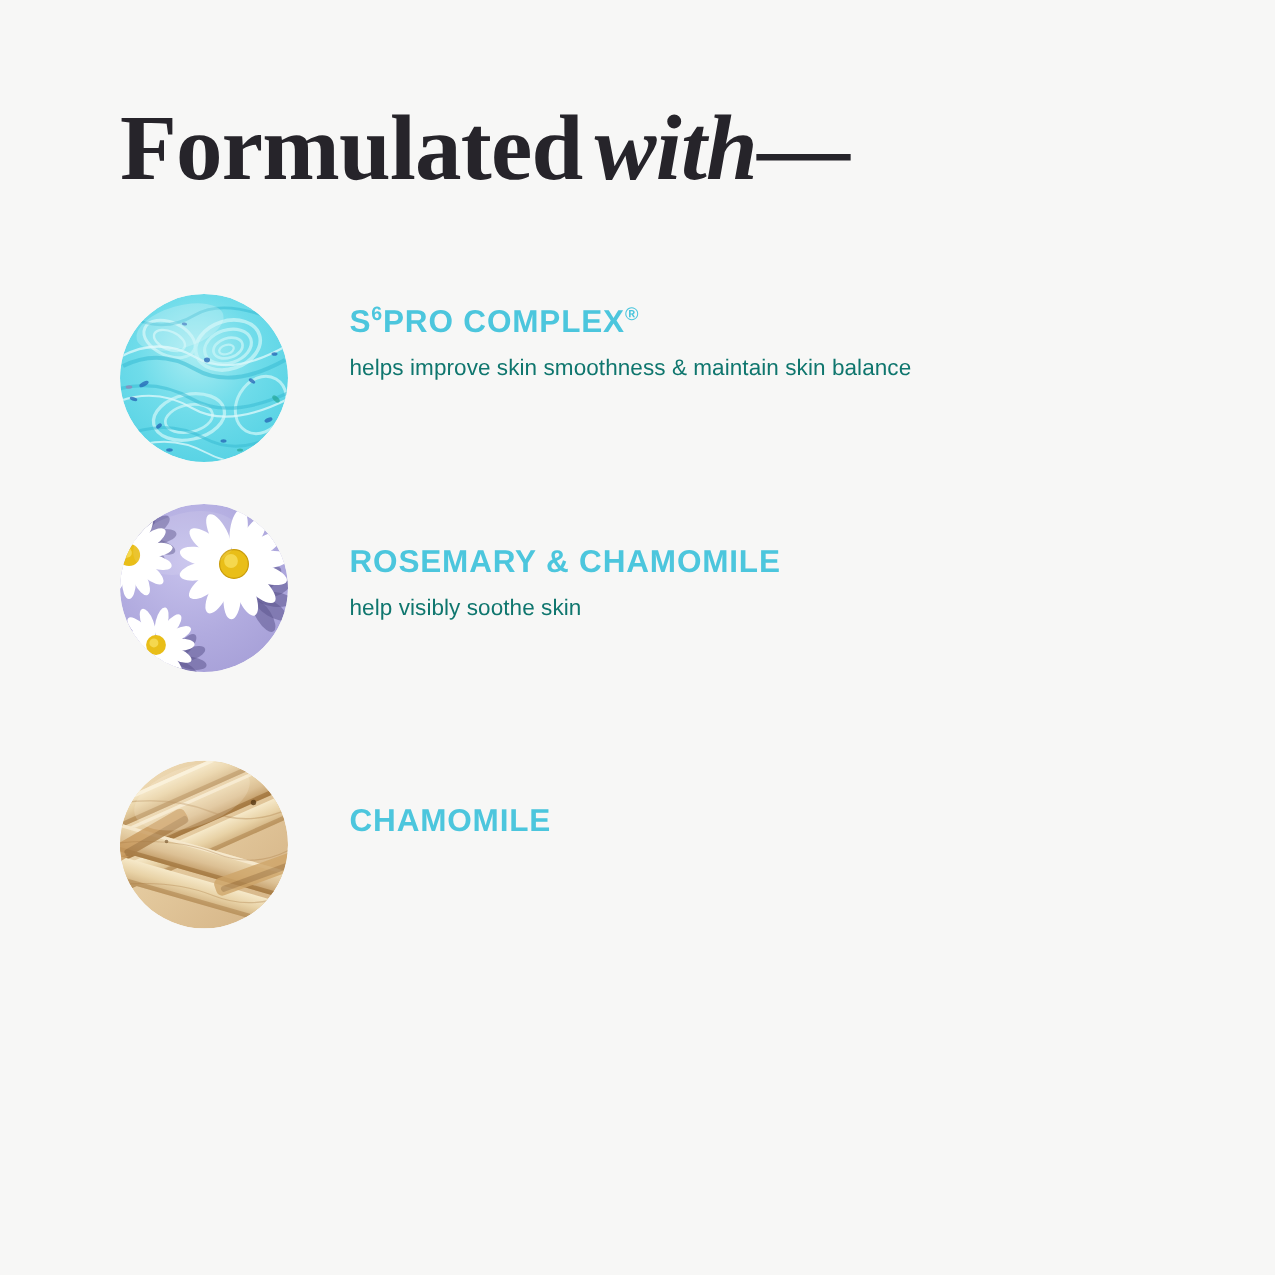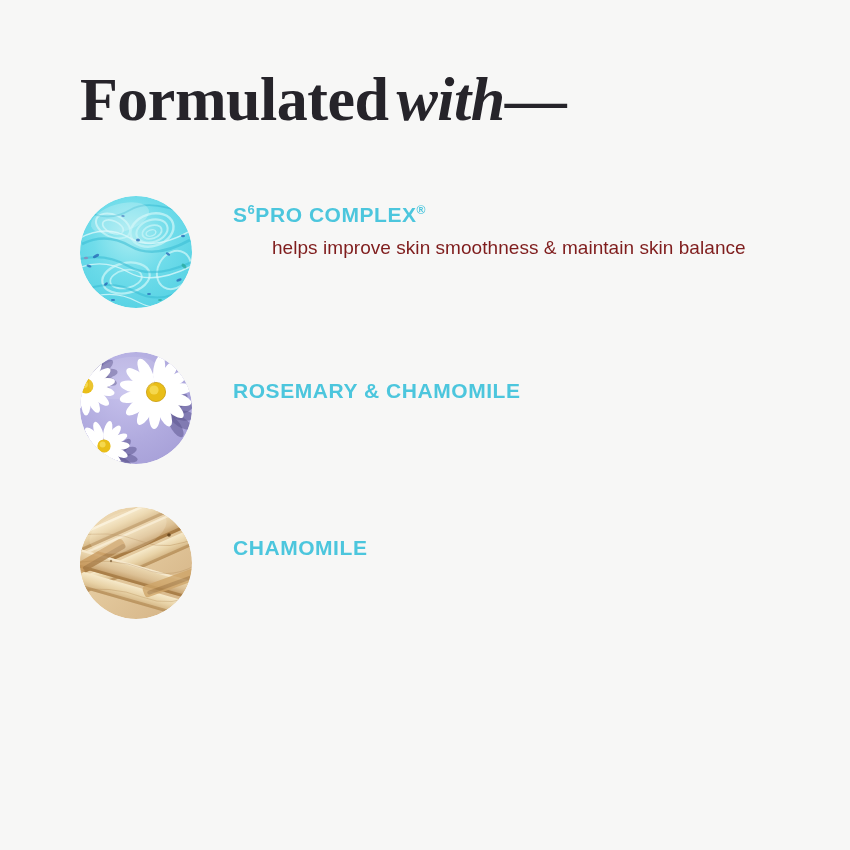--- a/index.html
+++ b/index.html
@@ -35,21 +35,21 @@
   .heading .dash  { font-style:normal; display:inline-block; }
 
   
   .row {
     position:absolute;
     left:80px;
     width:700px;
     height:120px;
   }
   .row-1 { top:196px; }
-  .row-2 { top:352px; }
+  .row-2 { top:336px; }
   .row-3 { top:507px; }
 
   .swatch {
     position:absolute;
     left:0; top:0;
     width:112px; height:112px;
     border-radius:50%;
     overflow:hidden;
   }
   .swatch svg { display:block; width:112px; height:112px; }
@@ -80,27 +80,26 @@
   .ing-name .reg {
     font-size:0.58em;
     vertical-align:super;
     line-height:0;
     font-weight:bold;
   }
 
   .ing-desc {
     margin-top:7px;
     font-family:"Liberation Sans", sans-serif;
-    font-size:19px;
+    font-size:15px;
     font-weight:normal;
-    color:#7f1d1d;
+    color:#0f766e;
     line-height:1.42;
     letter-spacing:0.05px;
     max-width:480px;
-    margin-left:39px;
   }
 </style>
 </head>
 <body>
 
 <div class="page">
 
   <h1 class="heading">
     <span class="roman">Formulated</span><span class="ital">with</span><span class="dash">—</span>
   </h1>
@@ -259,20 +258,21 @@
             <circle cx="-1.4" cy="-1.4" r="3.0" fill="#F5D84E"></circle>
           </g>
 
           <ellipse cx="44" cy="26" rx="36" ry="20" fill="#FFFFFF" fill-opacity="0.10" transform="rotate(-14 44 26)"></ellipse>
         </g>
       </svg>
     </div>
 
     <div class="copy">
       <div class="ing-name">ROSEMARY &amp; CHAMOMILE</div>
+      <div class="ing-desc">help visibly soothe skin</div>
     </div>
   </div>
 
   <div class="row row-3">
 
     <div class="swatch">
       <svg viewBox="0 0 112 112" xmlns="http://www.w3.org/2000/svg" aria-hidden="true">
         <defs>
           <clipPath id="clipRoot">
               <circle cx="56" cy="56" r="56"></circle>

